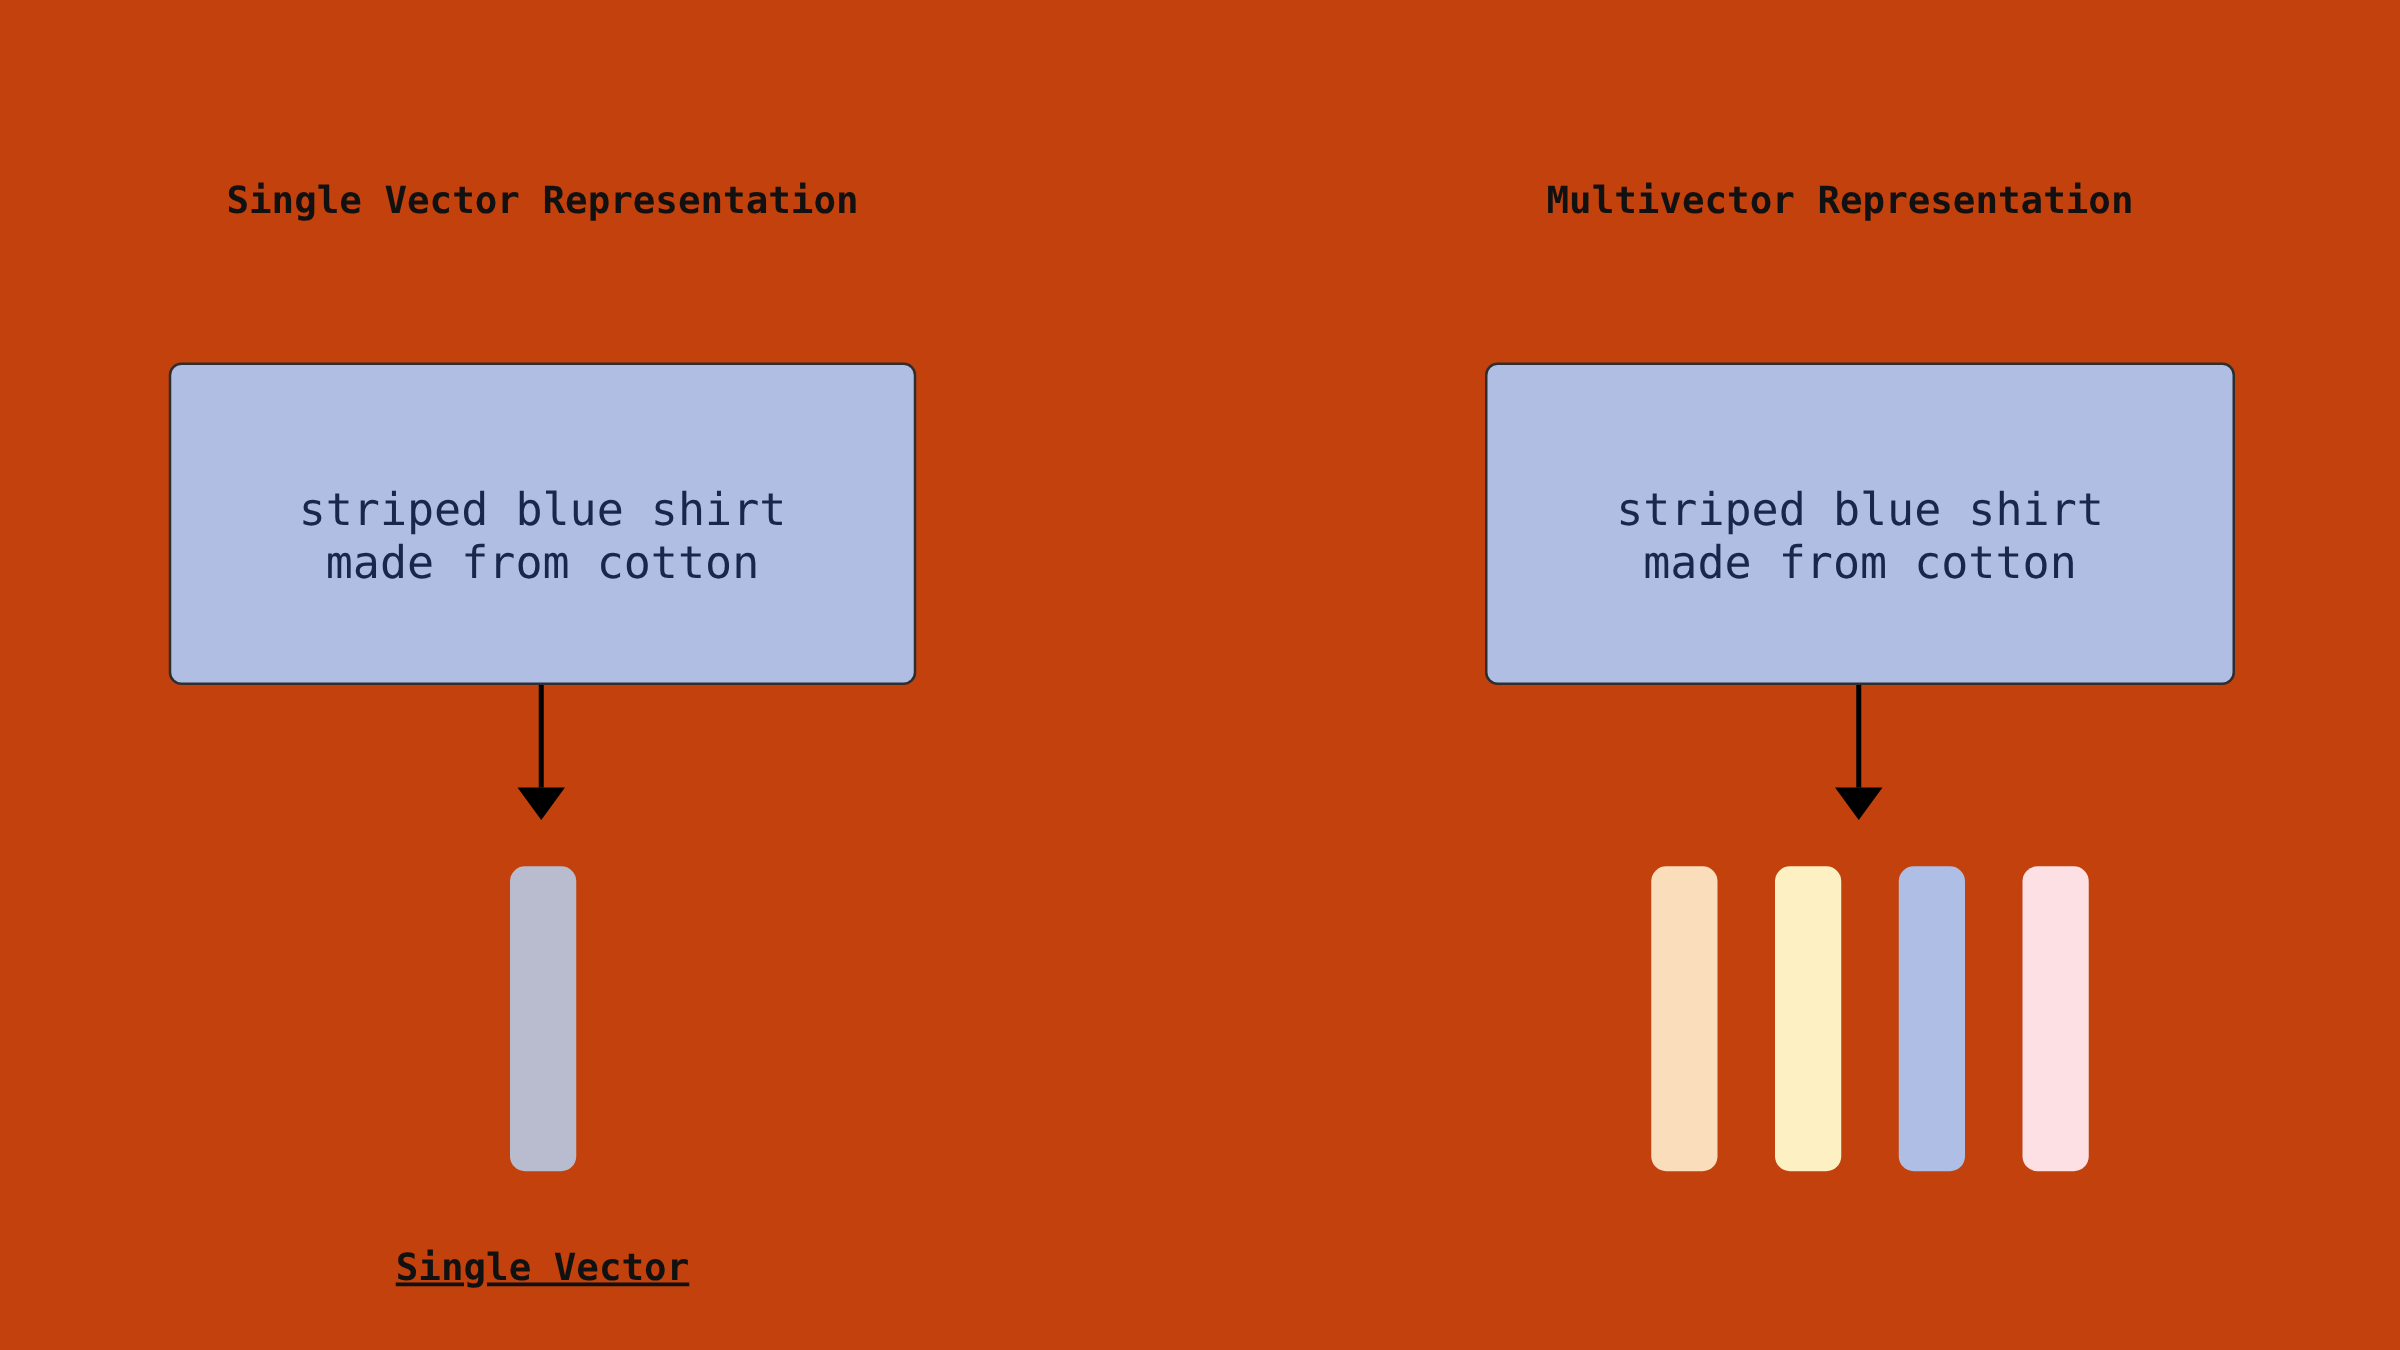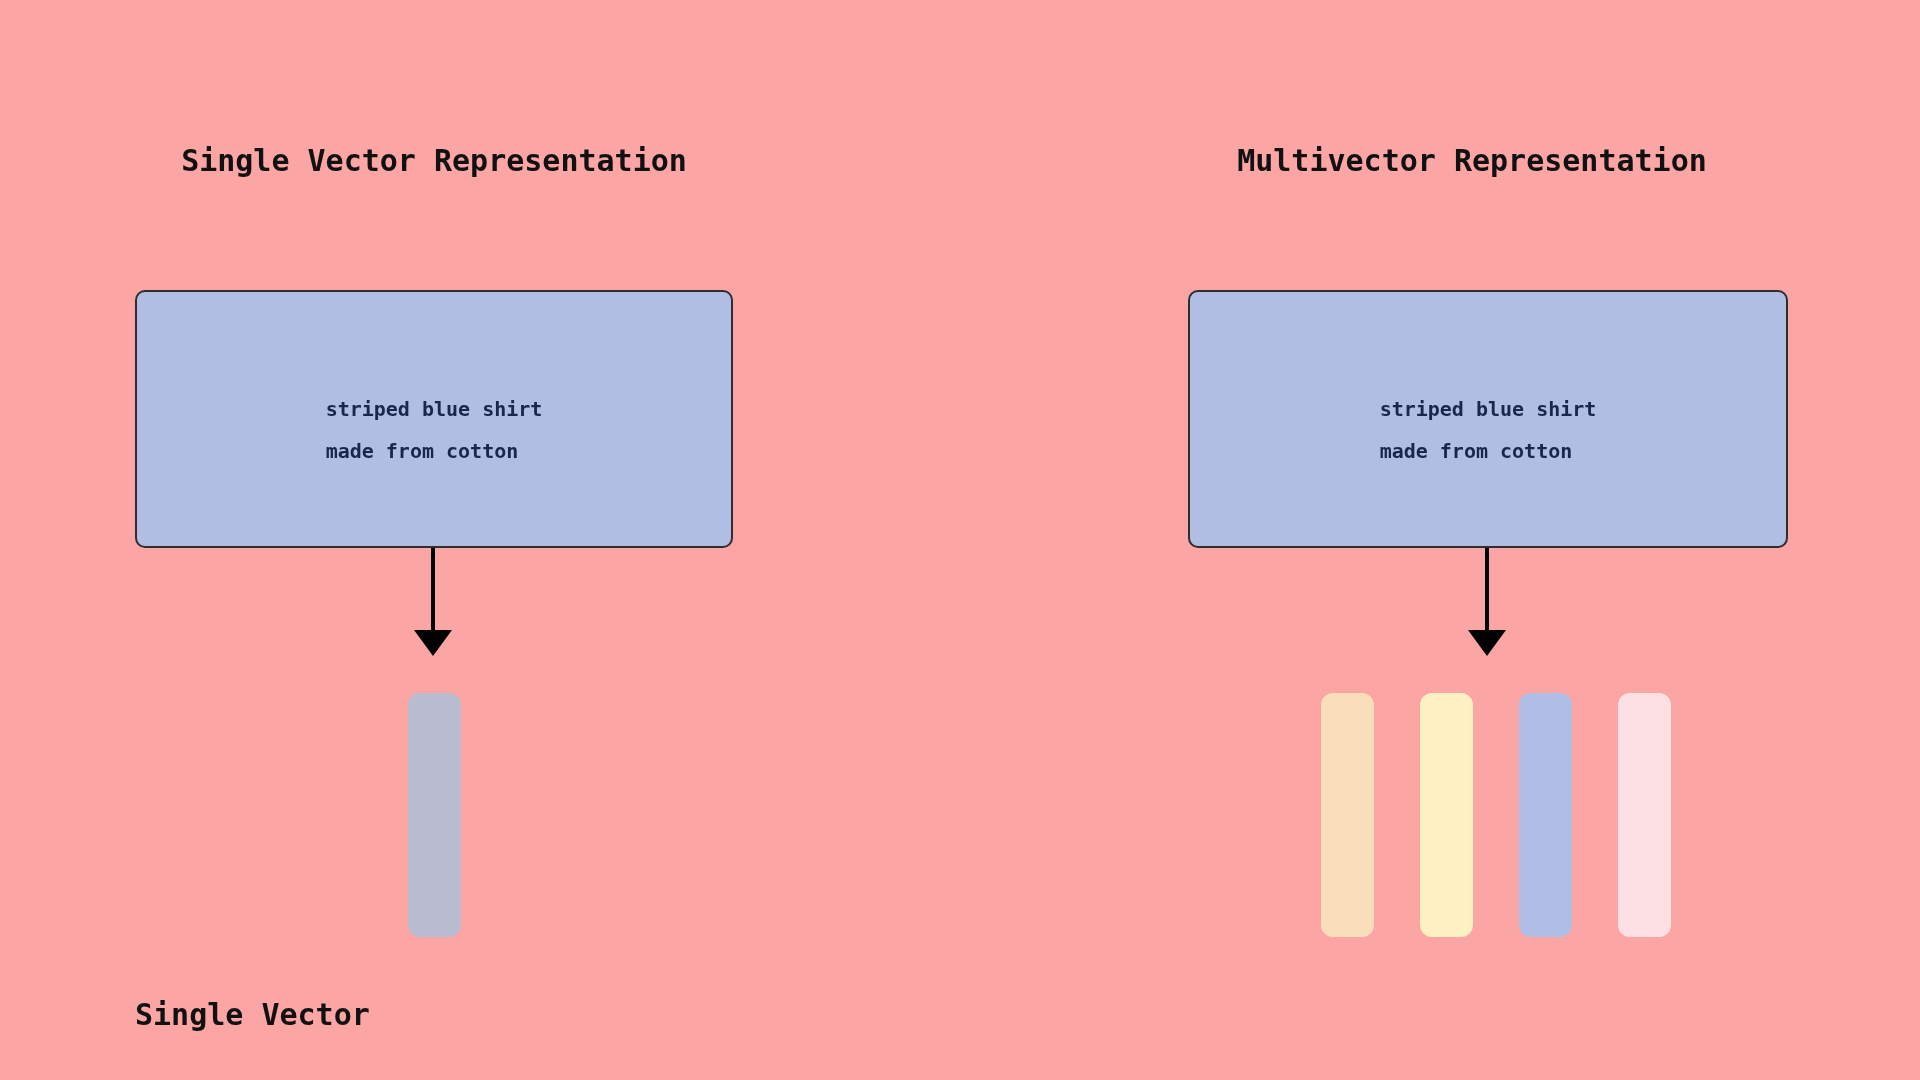--- a/index.html
+++ b/index.html
@@ -4,21 +4,21 @@
 <style>
   html, body { margin: 0; padding: 0; }
   body {
     font-family: "DejaVu Sans Mono", "Liberation Mono", monospace;
     background: #ffffff;
   }
   .canvas {
     position: relative;
     width: 1920px;
     height: 1080px;
-    background: #fca5a5;
+    background: #c2410c;
     overflow: hidden;
   }
   .panel-title {
     position: absolute;
     top: 146px;
     font-size: 30px;
     font-weight: 700;
     color: #111111;
     text-align: center;
     letter-spacing: 0;
@@ -36,24 +36,25 @@
     border-radius: 10px;
     box-sizing: border-box;
     display: flex;
     align-items: center;
     justify-content: center;
     padding-top: 22px;
   }
   .box-left  { left: 135px;  width: 598px; }
   .box-right { left: 1188px; width: 600px; }
   .box-text {
-    font-size: 20px;
-    font-weight: 700;
+    font-size: 36px;
+    font-weight: 400;
     line-height: 42px;
     color: #1a274d;
+    text-align: center;
     white-space: pre-line;
   }
 
   .down-arrow {
     position: absolute;
     top: 548px;
     width: 38px;
     display: flex;
     flex-direction: column;
     align-items: center;
@@ -81,22 +82,23 @@
     height: 244px;
     border-radius: 12px;
   }
 
   .panel-label {
     position: absolute;
     top: 1000px;
     font-size: 30px;
     font-weight: 700;
     color: #111111;
-    text-align: left;
+    text-align: center;
     line-height: 30px;
+    text-decoration: underline;
   }
   .label-left  { left: 135px;  width: 598px; }
   .label-right { left: 1188px; width: 600px; }
 </style>
 </head>
 <body>
 
 <div class="canvas">
 
   <div class="panel-title title-left">Single Vector Representation</div>

